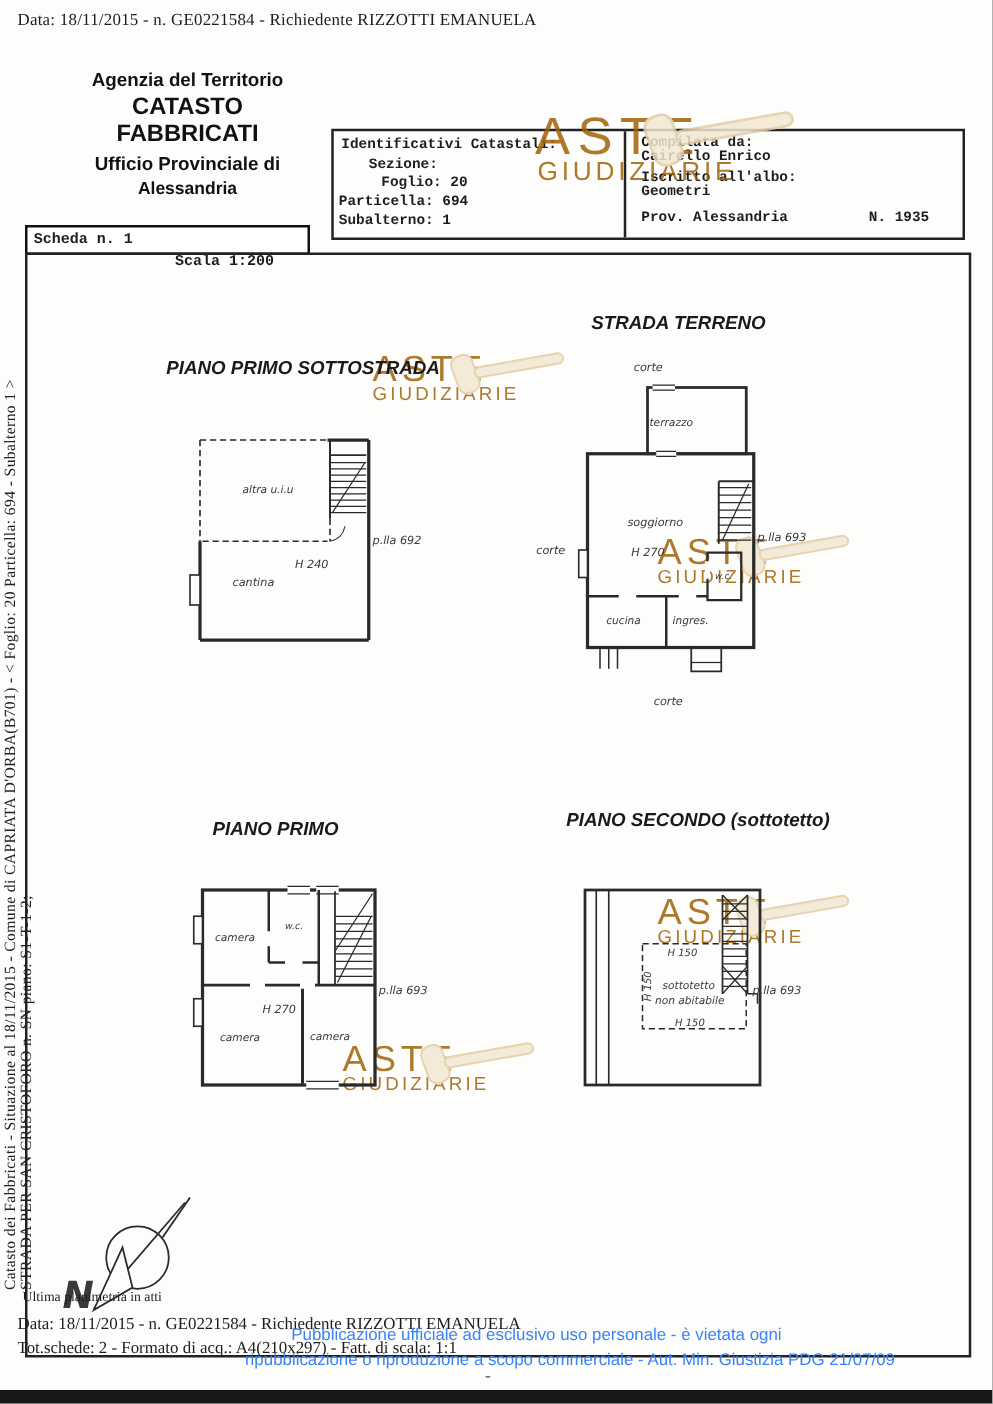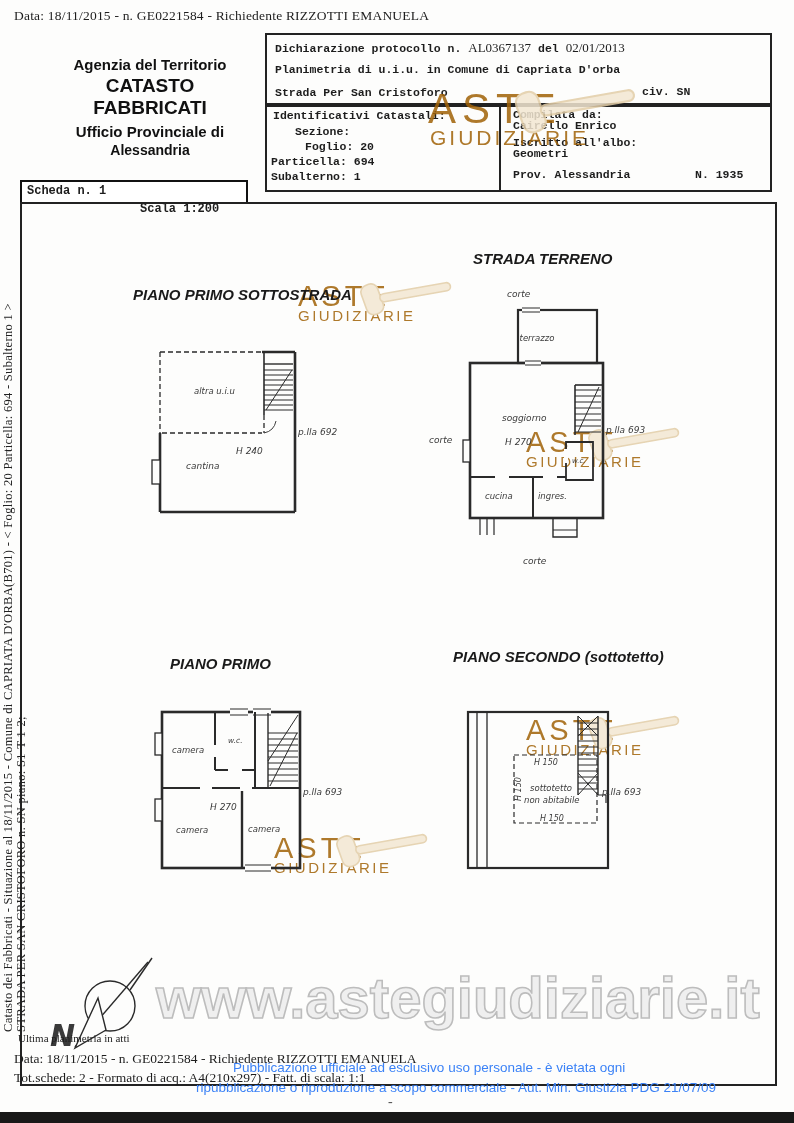--- a/index.html
+++ b/index.html
@@ -73,31 +73,20 @@
     <div class="a2">CATASTO FABBRICATI</div>
     <div class="a3">Ufficio Provinciale di</div>
     <div class="a4">Alessandria</div>
   </div>
 
   <div class="abs scheda-box">
     <span class="s1">Scheda n. 1</span>
     <span class="s2">Scala 1:200</span>
   </div>
 
-  <div class="abs decl-box">
-    <div class="dl" style="top:5px;">
-      <span>Dichiarazione protocollo n.</span>
-      <span class="serif">AL0367137</span>
-      <span>del</span>
-      <span class="serif">02/01/2013</span>
-    </div>
-    <div class="dl" style="top:28px;">Planimetria di u.i.u. in Comune di Capriata D'orba</div>
-    <div class="dl" style="top:51px;">Strada Per San Cristoforo</div>
-    <div class="decl-civ">civ. SN</div>
-  </div>
 
   <div class="abs ident-box">
     <div class="vdiv"></div>
     <div class="il" style="left:6px;top:4px;">Identificativi Catastali:</div>
     <div class="il" style="left:28px;top:20px;">Sezione:</div>
     <div class="il" style="left:38px;top:35px;">Foglio: 20</div>
     <div class="il" style="left:4px;top:50px;">Particella: 694</div>
     <div class="il" style="left:4px;top:65px;">Subalterno: 1</div>
     <div class="il" style="left:246px;top:3px;">Compilata da:</div>
     <div class="il" style="left:246px;top:14px;">Cairello Enrico</div>
@@ -305,21 +294,20 @@
   <svg class="abs" style="left:38px;top:946px;" width="135" height="110" viewBox="0 0 135 110">
     <g fill="none" stroke="#2a2a2a" stroke-width="1.4">
       <circle cx="72" cy="60" r="25"></circle>
       <path d="M37,101 L110,16"></path>
       <path d="M114,12 L92,44"></path>
       <path d="M37,102 L60,52 L68,84 Z" fill="#fdfdfc"></path>
     </g>
     <text x="12" y="100" font-size="30" font-weight="bold" fill="#1a1a1a">N</text>
   </svg>
 
-  <div class="abs url-wm">www.astegiudiziarie.it</div>
 
   <div class="abs caption">Ultima planimetria in atti</div>
   <div class="abs footer1">Data: 18/11/2015 -  n. GE0221584 - Richiedente RIZZOTTI EMANUELA</div>
   <div class="abs footer2">Tot.schede: 2 - Formato di acq.: A4(210x297) - Fatt. di scala: 1:1</div>
   <div class="abs discl d1">Pubblicazione ufficiale ad esclusivo uso personale - è vietata ogni</div>
   <div class="abs discl d2">ripubblicazione o riproduzione a scopo commerciale - Aut. Min. Giustizia PDG 21/07/09</div>
   <div class="abs dash">-</div>
   <div class="abs bottom-bar"></div>
 
 </div>

